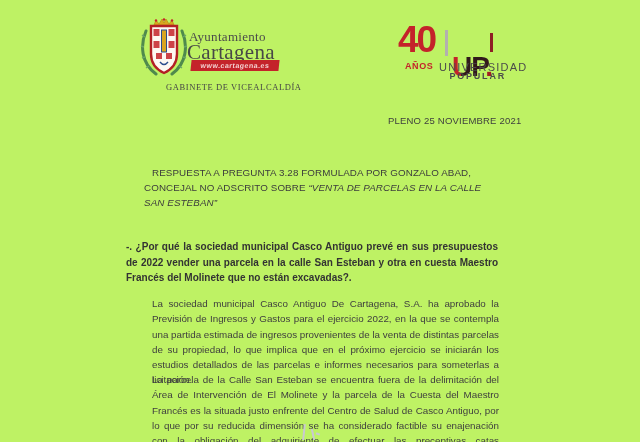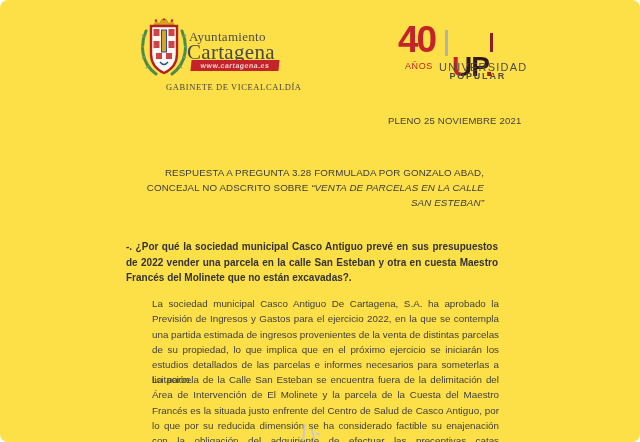--- a/index.html
+++ b/index.html
@@ -4,21 +4,21 @@
 <style>
   * { margin:0; padding:0; box-sizing:border-box; }
   html,body { width:640px; height:442px; }
   body{
     font-family:"Liberation Sans", sans-serif;
     background:#ffffff;
     position:relative;
     overflow:hidden;
     color:#3e3e3e;
   }
-  .page{ position:absolute; inset:0; background:#fde047;border-radius:8px; }
+  .page{ position:absolute; inset:0; background:#bef264; }
 
   
   .crest{ position:absolute; left:140px; top:17px; width:48px; height:62px; }
   .org-top{
     position:absolute; left:189px; top:29px;
     font-family:"Liberation Serif", serif;
     font-size:13px; color:#4b4b4b; letter-spacing:0.3px;
   }
   .org-name{
     position:absolute; left:187px; top:40px;
@@ -57,40 +57,40 @@
   }
   .up-word .u{
     background:linear-gradient(90deg,#c4232a 0 45%, #31191b 45% 100%);
     -webkit-background-clip:text; background-clip:text; color:transparent;
   }
   .up-word .p{ color:#31191b; }
   .up-word .dot{ color:#a31e23; }
   .up-bar-red{ position:absolute; left:92px; top:8px; width:3px; height:19px; background:#8e2024; }
   .up-anios{
     position:absolute; left:7px; top:36px;
-    font-size:9px; font-weight:normal; color:#c4232a; letter-spacing:0.6px;
+    font-size:9px; font-weight:bold; color:#c4232a; letter-spacing:0.6px;
   }
   .up-line1{
     position:absolute; left:41px; top:36px;
     font-size:11px; font-weight:400; color:#4b4b4b; letter-spacing:1.2px;
   }
   .up-line2{
     position:absolute; left:41px; top:46px; width:67px; text-align:right;
     font-size:9px; font-weight:600; color:#4b4b4b; letter-spacing:1.8px;
   }
 
   
   .session{
     position:absolute; left:388px; top:115px;
     font-size:9.5px; color:#3e3e3e; letter-spacing:0.2px;
   }
   .doc-title{
     position:absolute; left:144px; top:165px; width:340px;
     font-size:9.8px; line-height:15px; color:#3c3c3c;
-    text-indent:8px; letter-spacing:0.1px;text-align:right;
+    text-indent:8px; letter-spacing:0.1px;
   }
   .doc-title .quote{ font-style:italic; }
   .question{
     position:absolute; left:126px; top:239px; width:372px;
     font-size:10px; line-height:15.5px; font-weight:bold; color:#333333;
     text-align:justify;
   }
   .para{ position:absolute; left:152px; width:347px;
     font-size:9.8px; line-height:15.3px; color:#3e3e3e; text-align:justify;
   }

